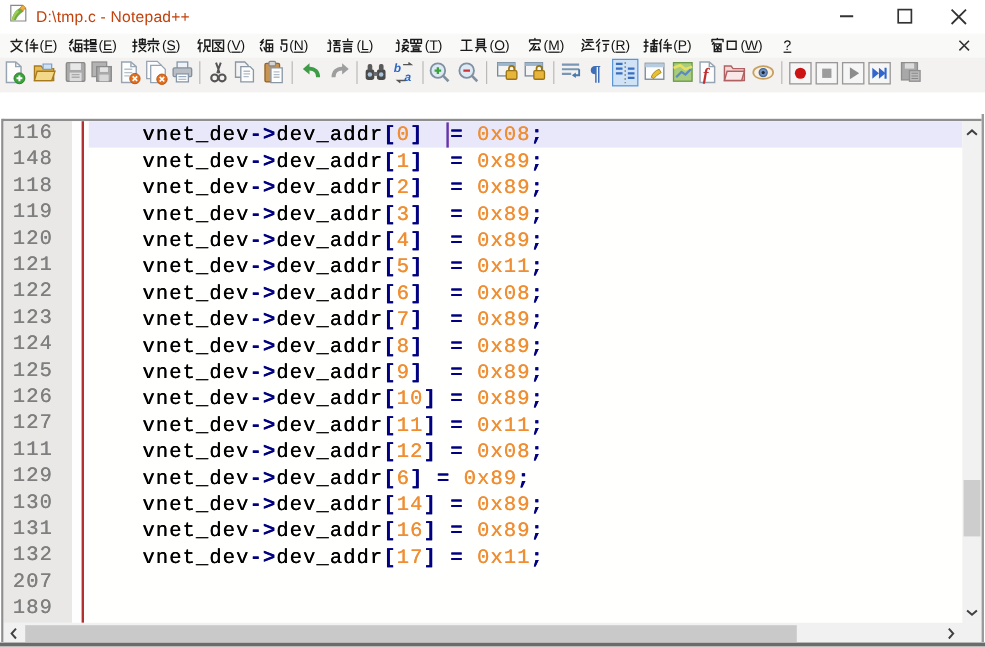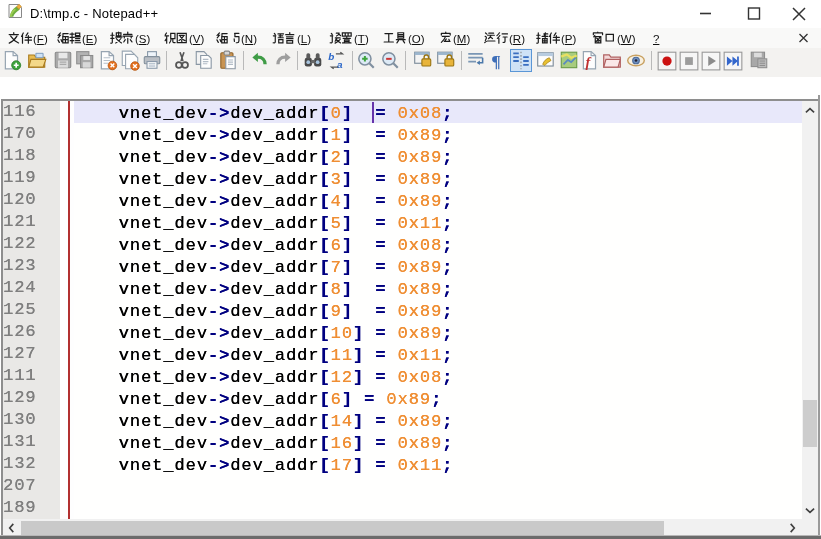--- a/index.html
+++ b/index.html
@@ -1,18 +1,18 @@
 <!DOCTYPE html>
 <html><head><meta charset="utf-8"><style>
 *{margin:0;padding:0;box-sizing:border-box}
 html,body{width:821px;height:539px;overflow:hidden;background:#fff}
 #w{position:relative;width:821px;height:539px;font-family:"Liberation Sans",sans-serif;background:#fff;overflow:hidden}
 .ab{position:absolute}
 #title{left:0;top:0;width:821px;height:28px;background:#fff}
-#ttext{left:30px;top:6px;font-size:13px;color:#000000;letter-spacing:.2px}
+#ttext{left:30px;top:6px;font-size:13px;color:#c2410c;letter-spacing:.2px}
 #menu{left:0;top:28px;width:821px;height:20px;background:#f9f9f8}
 .mi{position:absolute;top:31px;height:15px;display:flex;align-items:center;font-size:12px;color:#111}
 .mi svg{display:block}
 .mi span{margin-left:1px;font-size:11.5px}
 #tool{left:0;top:48px;width:821px;height:29px;background:#f3f2f0}
 .ti{position:absolute;top:50px}
 .sep{position:absolute;top:51px;width:1px;height:19px;background:#b9b9b9}
 #tabbar{left:0;top:77px;width:821px;height:22px;background:linear-gradient(#f4f2ef,#e9e7e4)}
 #tab{position:absolute;left:0;top:0;width:71px;height:22px;background:linear-gradient(#fdfdfc,#efedea);border-right:1.5px solid #9a9a98}
 #tabtop{position:absolute;left:0;top:0;width:71px;height:3.5px;background:#f79821}
@@ -24,21 +24,21 @@
 #gutter{left:60px;top:101px;width:15.5px;height:418px;background:#fefefe}
 #redline{left:68px;top:101px;width:1.5px;height:418px;background:#b23030}
 #text{left:74px;top:103.2px;width:727.5px;height:416px}
 #textbg{left:74px;top:101px;width:727.5px;height:418px;background:#fffffe}
 #hlband{left:74px;top:101px;width:727.5px;height:22px;background:#e8e8fa}
 .row,.lnrow{height:22px;line-height:22px;white-space:pre}
 .row{font-family:Liberation Mono, monospace;font-size:17px;letter-spacing:0.95px;color:#000;text-shadow:0.3px 0 currentColor}
 .row b{font-weight:bold;color:#000080;font-style:normal}
 .row i{font-style:normal;color:#ef8e33}
 .hl{}
-.lnrow{font-family:"Liberation Mono",monospace;font-size:17px;letter-spacing:0.95px;color:#7f7f7f;text-align:left;padding-right:16px;text-shadow:0.3px 0 currentColor}
+.lnrow{font-family:"Liberation Mono",monospace;font-size:17px;letter-spacing:0.95px;color:#7f7f7f;text-align:right;padding-right:16px;text-shadow:0.3px 0 currentColor}
 #caret{left:372px;top:102px;width:2px;height:21px;background:#6633aa}
 #vsb{left:801.5px;top:101px;width:16.5px;height:418px;background:#f1f1f1}
 #vthumb{left:803px;top:400px;width:14px;height:47px;background:#cdcdcd}
 #hsb{left:3px;top:519px;width:815px;height:16.5px;background:#f1f1f1}
 #hthumb{left:21px;top:520.5px;width:643px;height:14px;background:#c9c9c9}
 #bright{left:818.4px;top:95px;width:1.6px;height:441px;background:#9a9a9a}
 #bbot{left:0;top:535px;width:821px;height:4px;background:linear-gradient(#b8b8b8 12%,#6b6b6b 30%,#6b6b6b)}
 </style></head><body>
 <div id="w">
 <div class="ab" id="title"></div>
@@ -358,21 +358,21 @@
 <svg class="ti" style="left:749.1px" width="20" height="21" viewBox="0 0 18 19">
       <rect x="2" y="2" width="12" height="13" fill="#a8a8a8" stroke="#8e8e8e"></rect>
       <rect x="4.5" y="2.5" width="7" height="4" fill="#dcdcdc"></rect>
       <rect x="8" y="8" width="8" height="8" fill="#bcbcbc" stroke="#909090"></rect>
       <path d="M9.5 10h5M9.5 12h5M9.5 14h5" stroke="#888" stroke-width=".8"></path>
     </svg>
 <div class="ab" id="edtop"></div>
 <div class="ab" id="edleft"></div>
 <div class="ab" id="margin">
 <div class="lnrow">116</div>
-<div class="lnrow">170</div>
+<div class="lnrow">148</div>
 <div class="lnrow">118</div>
 <div class="lnrow">119</div>
 <div class="lnrow">120</div>
 <div class="lnrow">121</div>
 <div class="lnrow">122</div>
 <div class="lnrow">123</div>
 <div class="lnrow">124</div>
 <div class="lnrow">125</div>
 <div class="lnrow">126</div>
 <div class="lnrow">127</div>

